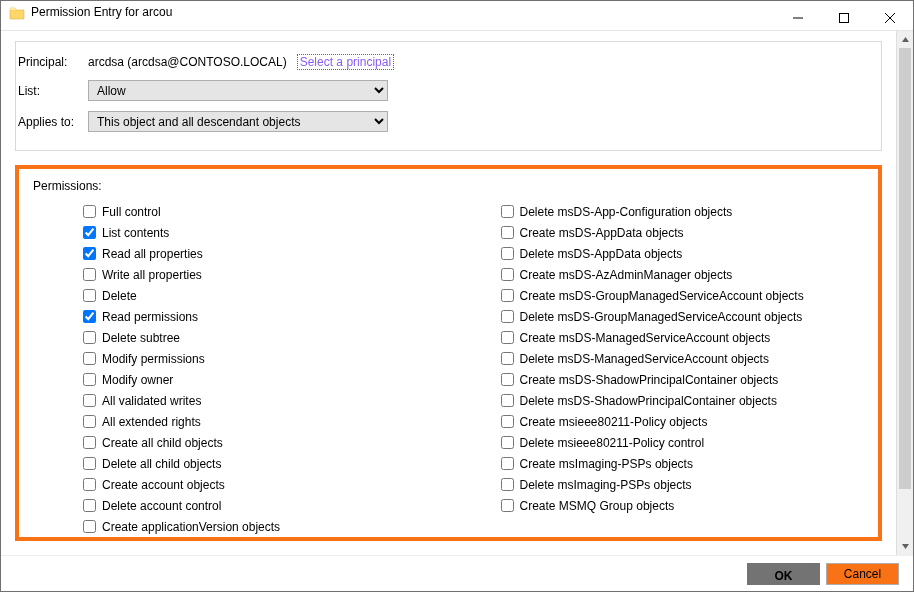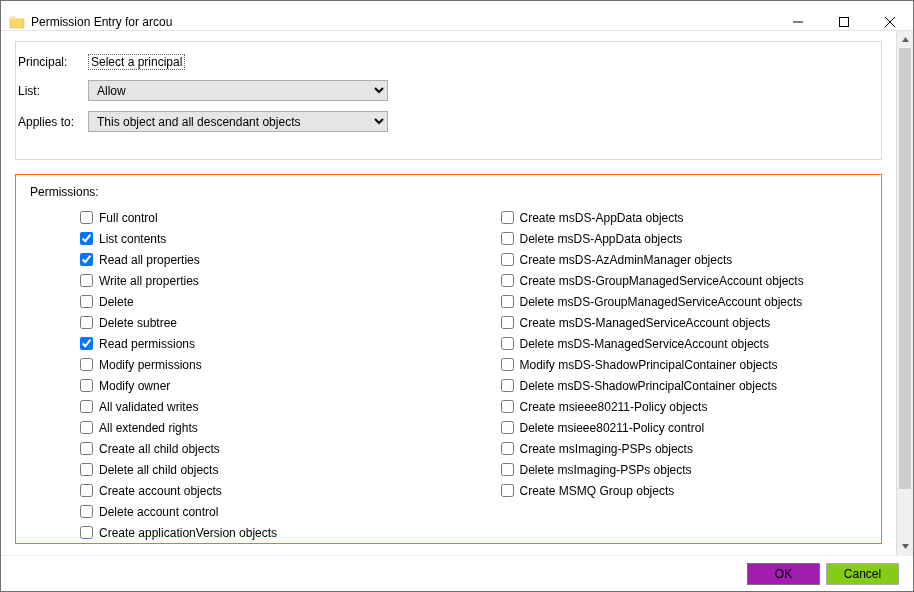--- a/index.html
+++ b/index.html
@@ -2,21 +2,21 @@
 <html><head>
 <meta charset="utf-8">
 <style>
   * { box-sizing: border-box; font-family: "Segoe UI", Tahoma, sans-serif; font-size: 12px; }
   html, body { margin: 0; padding: 0; background: #fff; }
   .window {
     width: 914px; height: 592px; background: #fff; border: 1px solid #707070;
     display: flex; flex-direction: column; position: relative;
   }
   .titlebar {
-    height: 30px; display: flex; align-items: center; padding: 12px 0 0 8px;
+    height: 30px; display: flex; padding: 4px 0 0 8px;
     background: #fff; border-bottom: 1px solid #e5e5e5;
   }
   .titlebar .icon { width: 16px; height: 16px; margin-right: 6px; }
   .titlebar .title { flex: 1; font-size: 12px; color: #000; }
   .win-controls { display: flex; height: 100%; }
   .win-btn {
     width: 46px; display: flex; align-items: center; justify-content: center;
     color: #000;
   }
   .scroll-wrap { position: relative; flex: 1; overflow: hidden; display:flex; }
@@ -27,46 +27,46 @@
     width: 17px; background: #f0f0f0; display: flex; flex-direction: column;
     border-left: 1px solid #ddd;
   }
   .vscroll .arrow { height: 17px; display:flex; align-items:center; justify-content:center; }
   .vscroll .track { flex:1; position:relative; }
   .vscroll .thumb { position:absolute; top:0; left:2px; right:2px; height:90%; background:#cdcdcd; }
   .fieldset {
     border: 1px solid #d9d9d9; padding: 12px 14px 18px 2px; margin-bottom: 14px;
   }
   .row { display: flex; align-items: center; margin-bottom: 10px; }
-  .row:last-child { margin-bottom: 9px; }
+  .row:last-child { margin-bottom: 0; }
   .row-label { width: 70px; }
   .principal-value { margin-right: 10px; }
-  .link { color: #000000; border: 1px dotted #666; padding: 0 2px; text-align: right; }
+  .link { color: #8b5cf6; border: 1px dotted #666; padding: 0 2px; text-align: right; }
   select.combo {
     width: 300px; height: 21px; background: #e5e5e5; border: 1px solid #adadad;
     padding: 0 4px; appearance: auto;
   }
   .perms-fieldset {
-    border: 1px solid #f97316; padding: 10px 10px 0 14px;
+    border: 4px solid #f97316; padding: 10px 10px 0 14px;
   }
   .perms-label { margin-bottom: 8px; display: block; }
   .perms-cols { display: flex; }
   .perm-col { flex: 1; }
   .perm-item {
     display: flex; align-items: center; height: 21px; padding-left: 50px;
   }
   .perm-item input { margin: 0 6px 0 0; width: 13px; height: 13px; }
   .footer {
     height: 36px; display: flex; align-items: center; justify-content: flex-end;
     padding: 0 14px; gap: 6px; border-top: 1px solid #eee;
   }
   button.dlg-btn {
-    width: 73px; height: 22px; border: 1px solid #adadad; background: #84cc16;
-  }
-  button.dlg-btn.primary { border: 1px solid #737373; background: #a21caf; }
+    width: 73px; height: 22px; border: 1px solid #adadad; background: #f97316;
+  }
+  button.dlg-btn.primary { border: 5px solid #737373; background: #737373; font-weight: bold; }
   .folder-icon svg { display:block; }
 </style>
 </head>
 <body>
 
 <div class="window">
 
   <div class="titlebar">
     <span class="icon folder-icon">
       <svg width="16" height="16" viewBox="0 0 16 16">
@@ -93,20 +93,21 @@
       </div>
     </div>
   </div>
 
   <div class="scroll-wrap">
     <div class="content">
 
       <div class="fieldset">
         <div class="row">
           <span class="row-label">Principal:</span>
+          <span class="principal-value">arcdsa (arcdsa@CONTOSO.LOCAL)</span>
           <a class="link">Select a principal</a>
         </div>
         <div class="row">
           <span class="row-label">List:</span>
           <select class="combo" id="type-select"><option>Allow</option><option>Deny</option></select>
         </div>
         <div class="row">
           <span class="row-label">Applies to:</span>
           <select class="combo" id="applies-select"><option>This object and all descendant objects</option></select>
         </div>
@@ -130,29 +131,29 @@
               </label>
               <label class="perm-item">
                 <input type="checkbox" style="">
                 <span>Write all properties</span>
               </label>
               <label class="perm-item">
                 <input type="checkbox" style="">
                 <span>Delete</span>
               </label>
               <label class="perm-item">
-                <input type="checkbox" style="">
-                <span>Delete subtree</span>
-              </label>
-              <label class="perm-item">
                 <input type="checkbox" checked="" style="">
                 <span>Read permissions</span>
               </label>
               <label class="perm-item">
                 <input type="checkbox" style="">
+                <span>Delete subtree</span>
+              </label>
+              <label class="perm-item">
+                <input type="checkbox" style="">
                 <span>Modify permissions</span>
               </label>
               <label class="perm-item">
                 <input type="checkbox" style="">
                 <span>Modify owner</span>
               </label>
               <label class="perm-item">
                 <input type="checkbox" style="">
                 <span>All validated writes</span>
               </label>
@@ -177,20 +178,24 @@
                 <span>Delete account control</span>
               </label>
               <label class="perm-item">
                 <input type="checkbox" style="">
                 <span>Create applicationVersion objects</span>
               </label>
             </div>
           <div class="perm-col" id="perm-right">
               <label class="perm-item">
                 <input type="checkbox" style="">
+                <span>Delete msDS-App-Configuration objects</span>
+              </label>
+              <label class="perm-item">
+                <input type="checkbox" style="">
                 <span>Create msDS-AppData objects</span>
               </label>
               <label class="perm-item">
                 <input type="checkbox" style="">
                 <span>Delete msDS-AppData objects</span>
               </label>
               <label class="perm-item">
                 <input type="checkbox" style="">
                 <span>Create msDS-AzAdminManager objects</span>
               </label>
@@ -205,21 +210,21 @@
               <label class="perm-item">
                 <input type="checkbox" style="">
                 <span>Create msDS-ManagedServiceAccount objects</span>
               </label>
               <label class="perm-item">
                 <input type="checkbox" style="">
                 <span>Delete msDS-ManagedServiceAccount objects</span>
               </label>
               <label class="perm-item">
                 <input type="checkbox" style="">
-                <span>Modify msDS-ShadowPrincipalContainer objects</span>
+                <span>Create msDS-ShadowPrincipalContainer objects</span>
               </label>
               <label class="perm-item">
                 <input type="checkbox" style="">
                 <span>Delete msDS-ShadowPrincipalContainer objects</span>
               </label>
               <label class="perm-item">
                 <input type="checkbox" style="">
                 <span>Create msieee80211-Policy objects</span>
               </label>
               <label class="perm-item">

